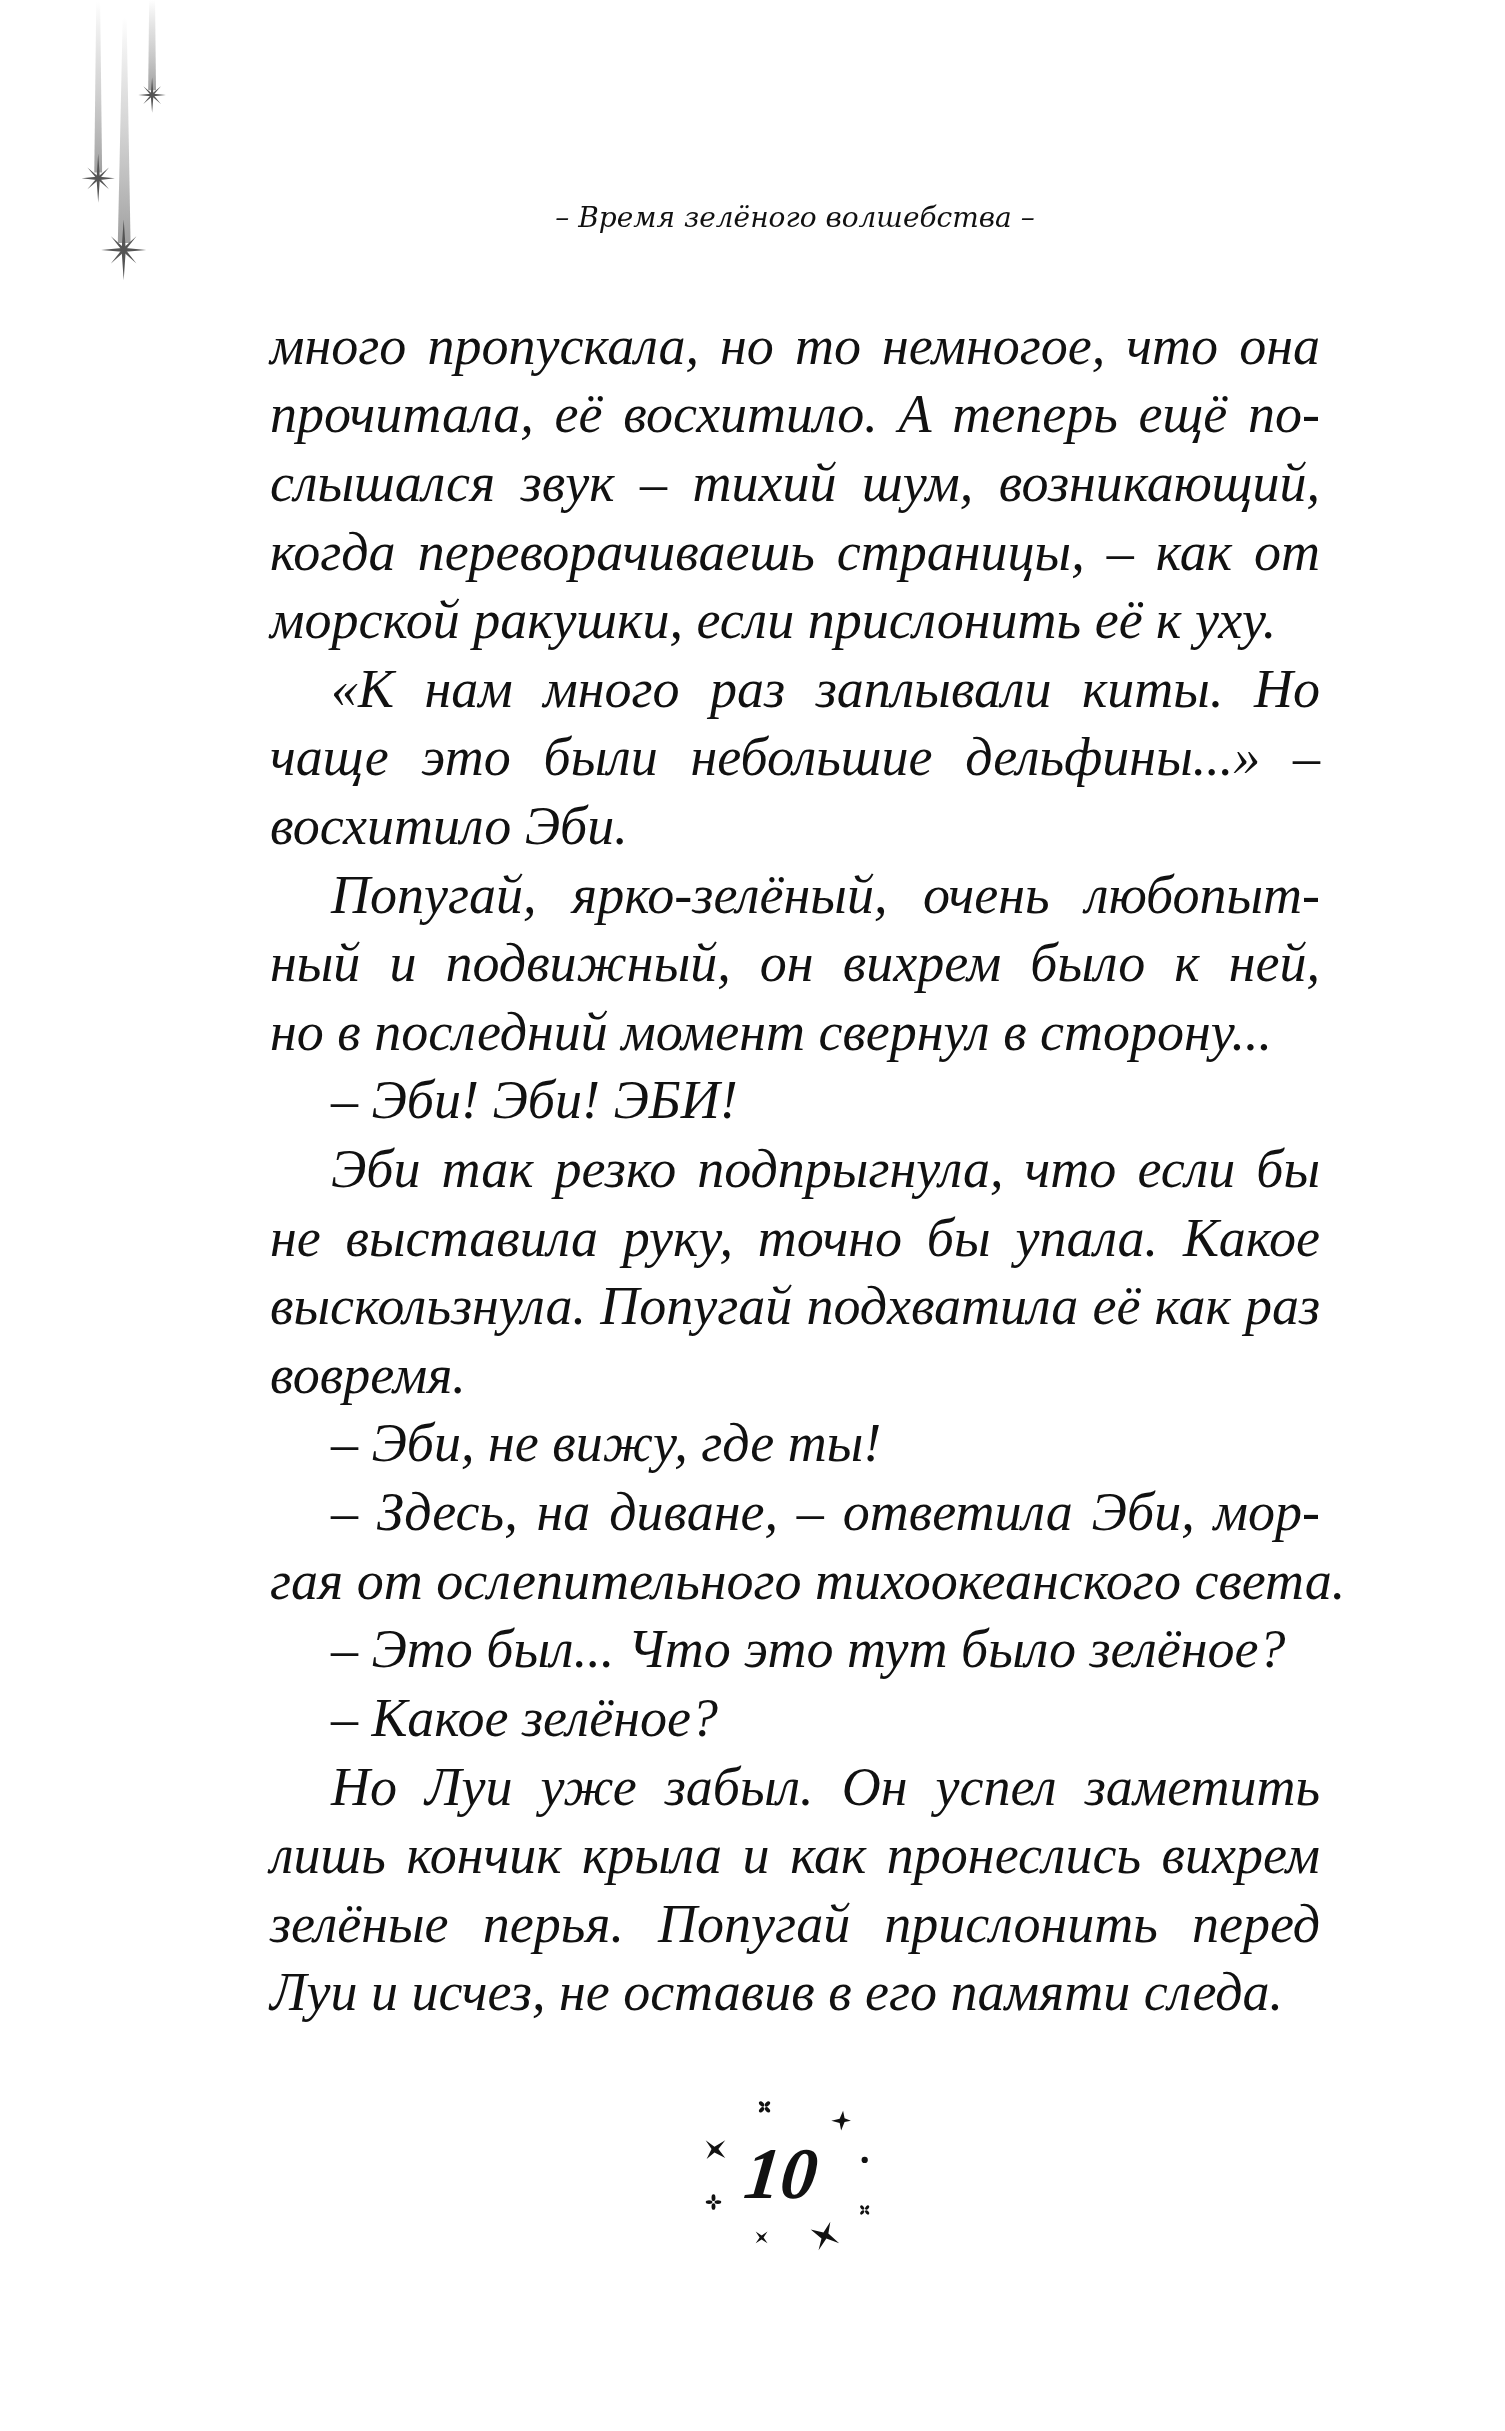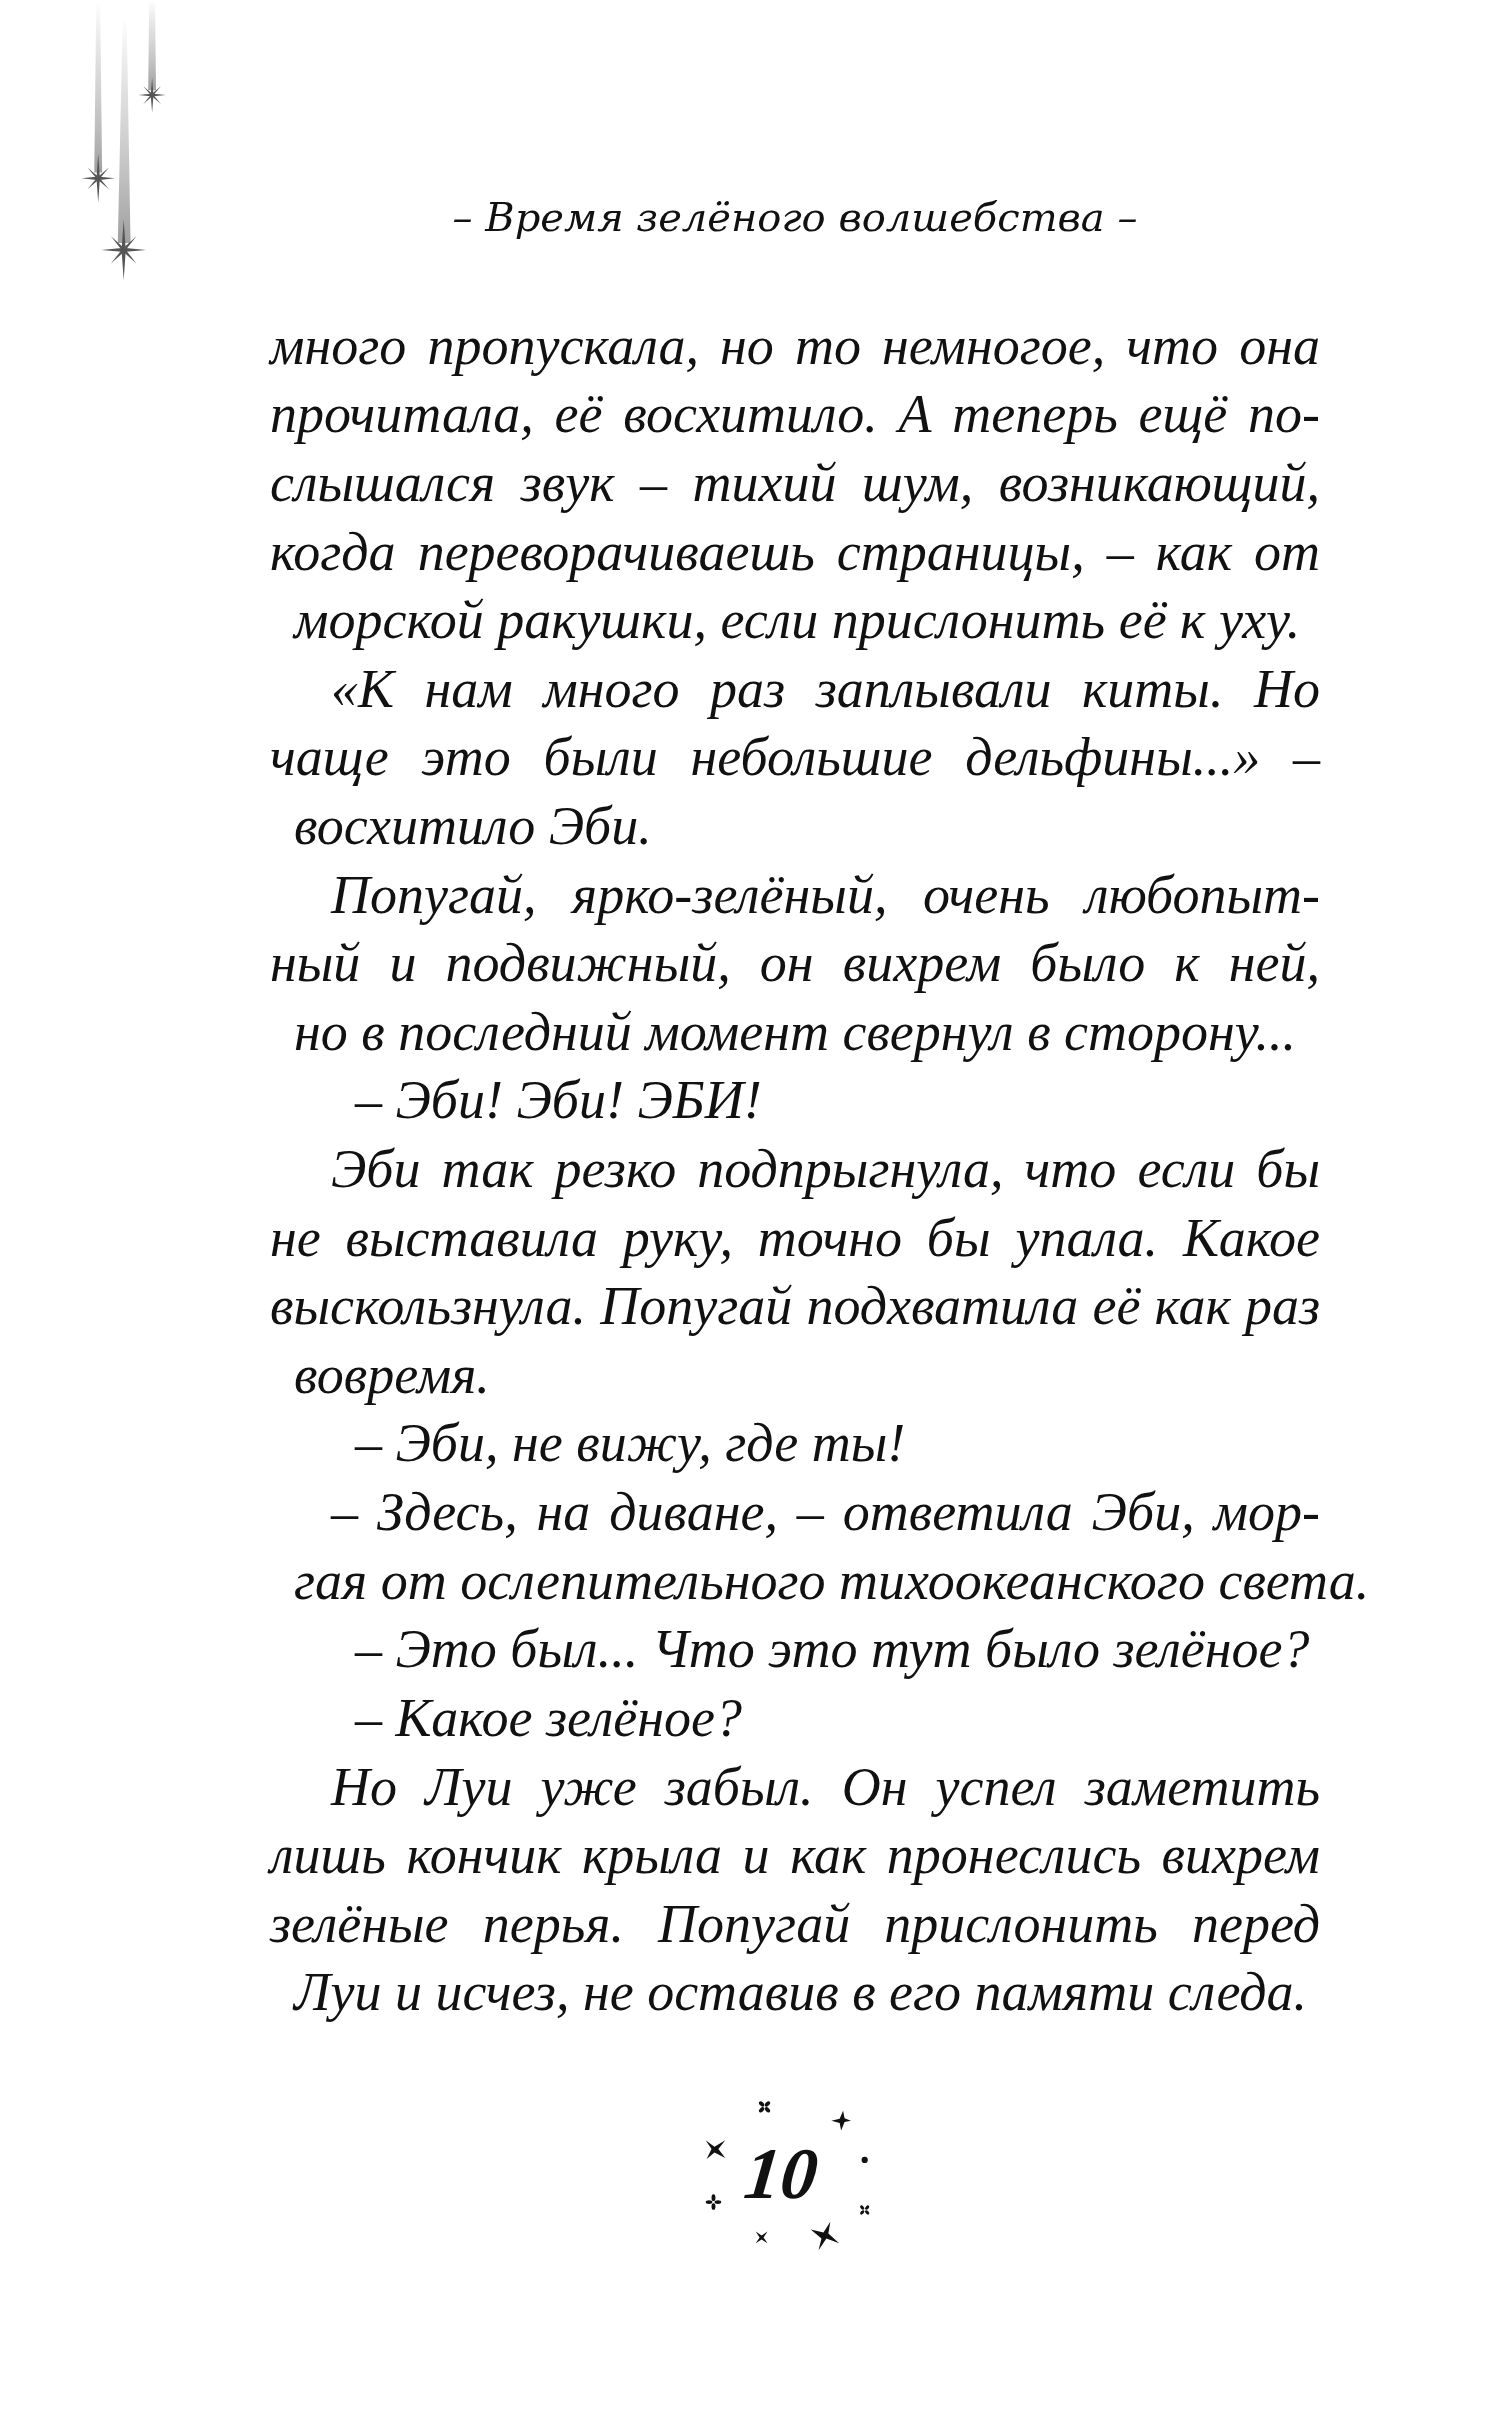--- a/index.html
+++ b/index.html
@@ -22,21 +22,21 @@
       height: 294px;
     }
     .running-head {
       position: absolute;
       left: 270px;
       width: 1050px;
       top: 192px;
       text-align: center;
       font-family: "DejaVu Serif", serif;
       font-style: italic;
-      font-size: 40px;
+      font-size: 28px;
       line-height: 51px;
       color: #111111;
       white-space: nowrap;
     }
     .body-text {
       position: absolute;
       left: 270px;
       top: 0;
       width: 1050px;
       font-family: "Liberation Serif", serif;
@@ -51,21 +51,20 @@
       line-height: 69px;
       white-space: nowrap;
       text-align: justify;
       text-align-last: justify;
       word-spacing: 0px;
       font-style: italic;
     }
     .line.last {
       text-align: right;
       text-align-last: left;
-      margin-left: 24px;
     }
     .line.indent {
       padding-left: 61px;
       width: 989px;
     }
     .page-number {
       position: absolute;
       left: 686px;
       top: 2098px;
       width: 216px;

